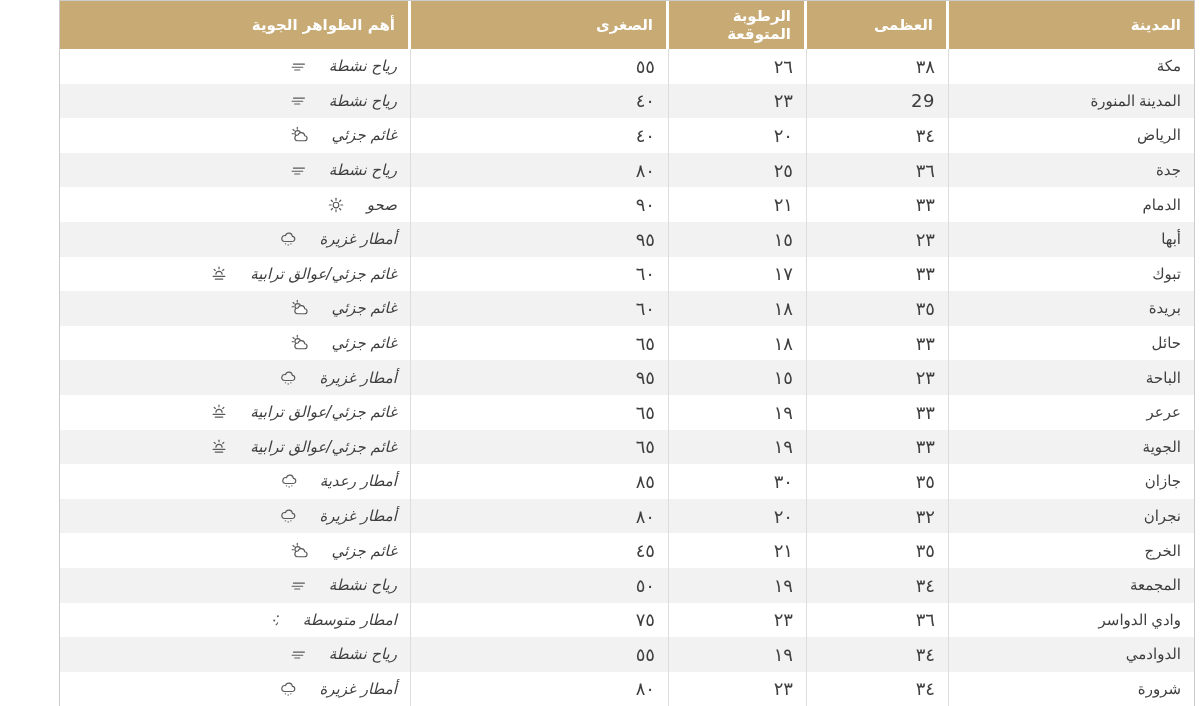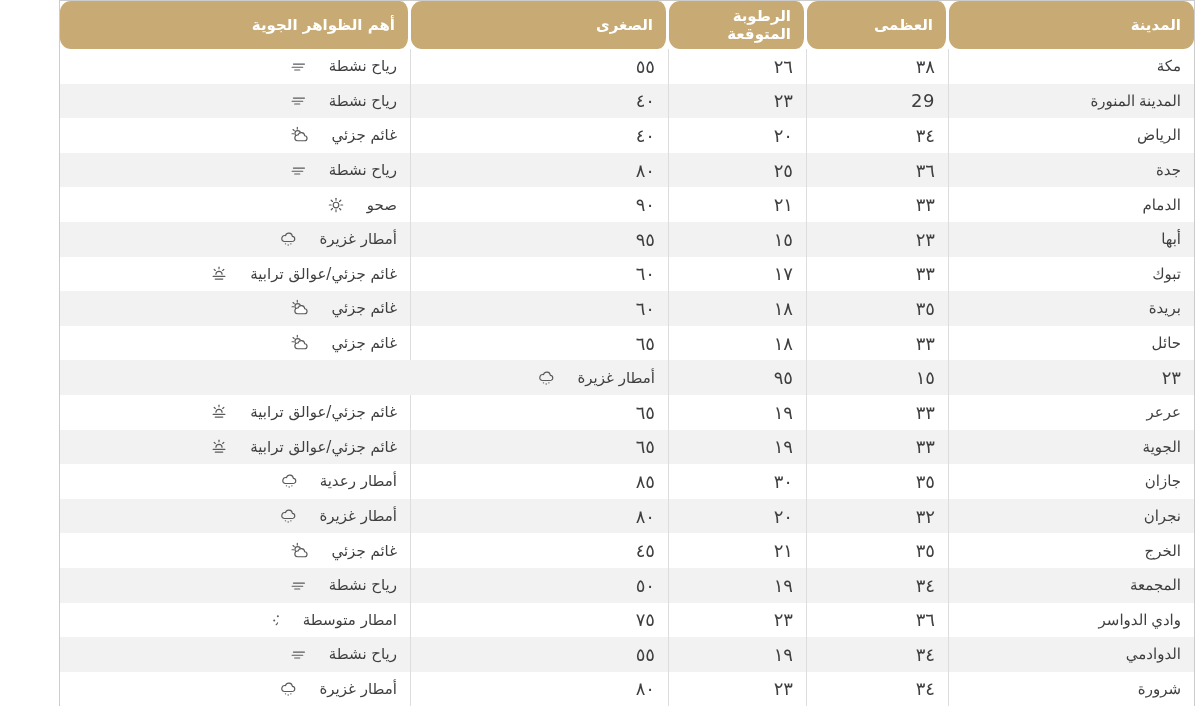--- a/index.html
+++ b/index.html
@@ -28,33 +28,32 @@
     display:grid;
     grid-template-columns:245px 142px 138px 258px auto;
     direction:rtl;
   }
   .header-row{height:48px;}
   .header-cell{
     background:var(--header-bg);color:var(--header-text);
     font-size:15px;font-weight:bold;
     display:flex;align-items:center;justify-content:flex-start;
     padding:0 13px;
-    border-radius:11px;
   }
   .header-cell:not(:first-child){border-left:none;border-right:3px solid #ffffff;}
   .body-row{height:34.6px;background:#ffffff;}
   .body-row.alt{background:var(--row-alt-bg);}
   .cell{
     display:flex;align-items:center;justify-content:flex-start;
     padding:0 13px;font-size:14px;overflow:hidden;white-space:nowrap;
   }
   .cell:not(:first-child){border-right:1px solid var(--divider);}
   .cell-city{font-size:15px;font-family:Liberation Serif, serif;}
   .cell-num{font-size:18px;letter-spacing:.5px;}
-  .cell-phen{font-size:15px;gap:22px;}
+  .cell-phen{font-size:15px;gap:22px;font-style:italic;}
   .w-icon{
     display:inline-flex;align-items:center;justify-content:center;
     color:var(--icon-color);flex:0 0 auto;
   }
   .w-icon svg{display:block;}
 </style>
 </head>
 <body>
 
 <div class="table-wrap">
@@ -222,20 +221,21 @@
               <path d="M7 1.6v1.8"></path>
               <path d="M2.3 3.9l1.3 1.3"></path>
               <path d="M1.2 8.6h1.8"></path>
               <circle cx="7.4" cy="8.2" r="3"></circle>
               <path d="M7.2 16.4h7.6a2.8 2.8 0 0 0 .4-5.6 3.8 3.8 0 0 0-7.4-.8 2.7 2.7 0 0 0-.6 6.4z" fill="#fff"></path>
             </svg>
           </span>
     </div>
   </div>
       <div class="grid-row body-row alt">
+    <div class="cell cell-city">الباحة</div>
     <div class="cell cell-num">٢٣</div>
     <div class="cell cell-num">١٥</div>
     <div class="cell cell-num">٩٥</div>
     <div class="cell cell-phen">
       <span>أمطار غزيرة</span>
       <span class="w-icon">
             <svg width="18" height="18" viewBox="0 0 20 20" fill="none" stroke="currentColor" stroke-width="1.3" stroke-linecap="round" stroke-linejoin="round">
               <path d="M5.8 12.8h8.6a2.9 2.9 0 0 0 .4-5.8 3.9 3.9 0 0 0-7.6-.8 2.9 2.9 0 0 0-1.4 6.6z"></path>
               <circle cx="7.2" cy="15.4" r="0.8" fill="currentColor" stroke="none"></circle>
               <circle cx="10.2" cy="16.6" r="0.8" fill="currentColor" stroke="none"></circle>

